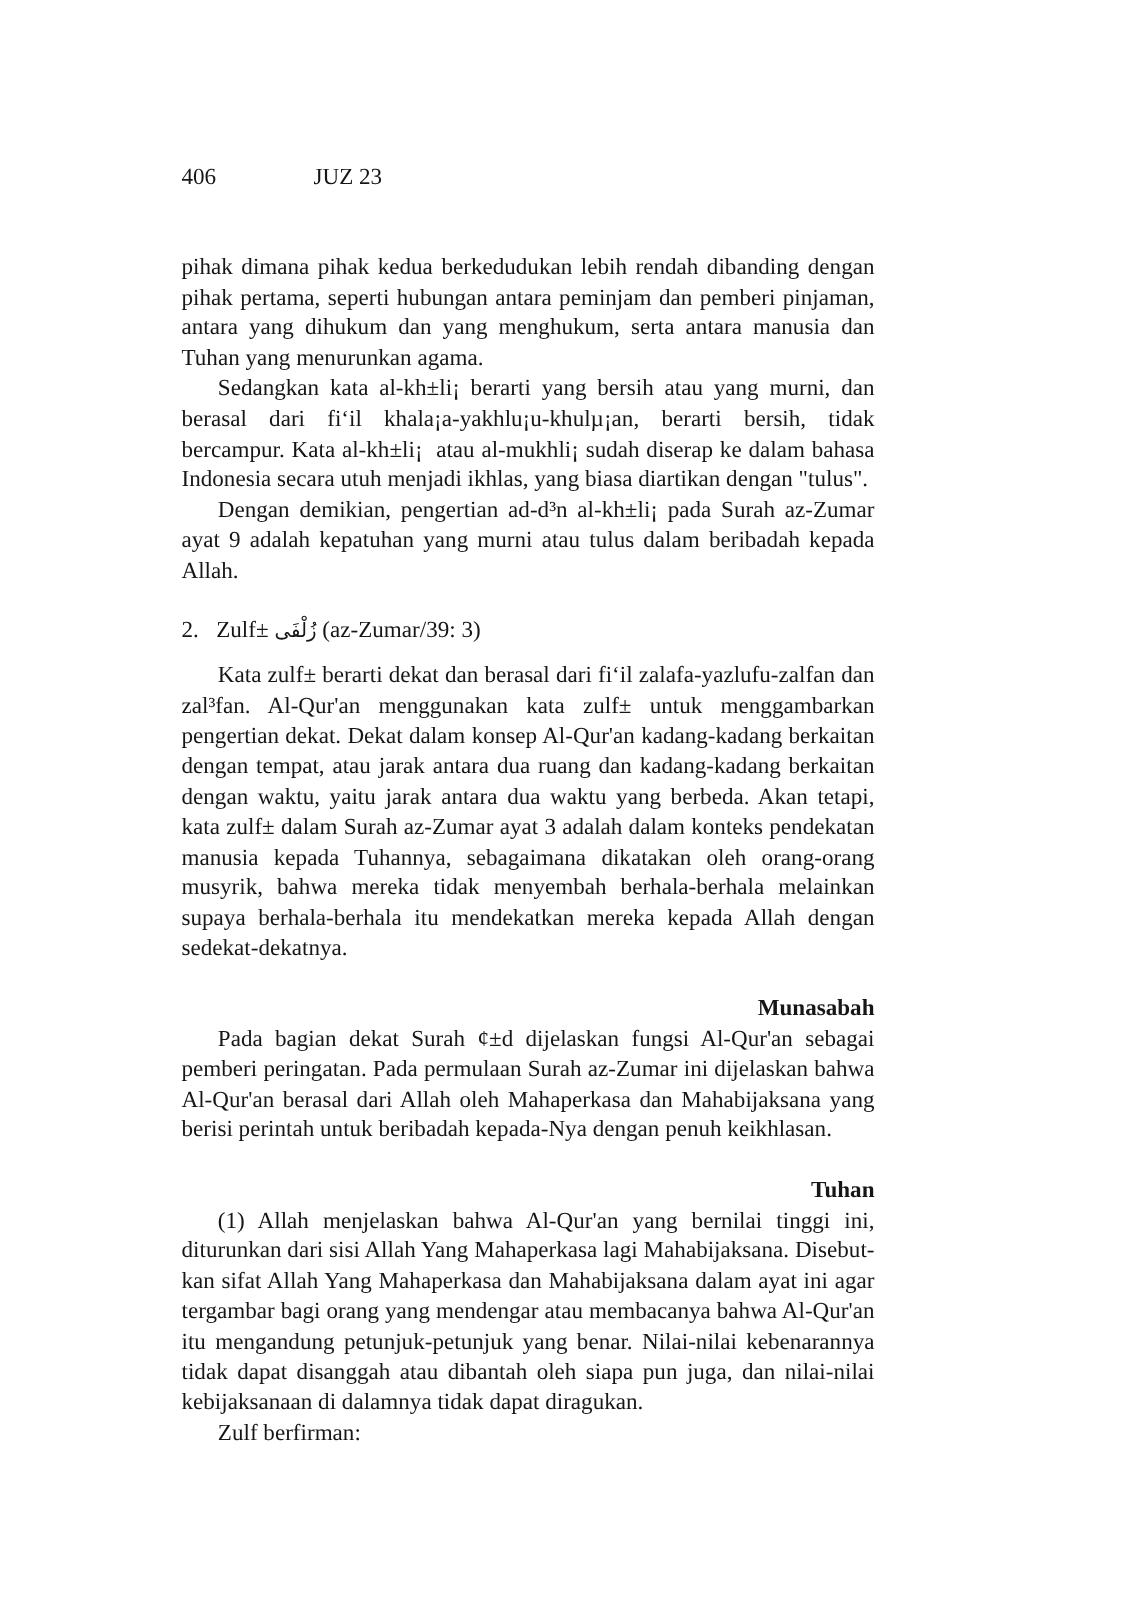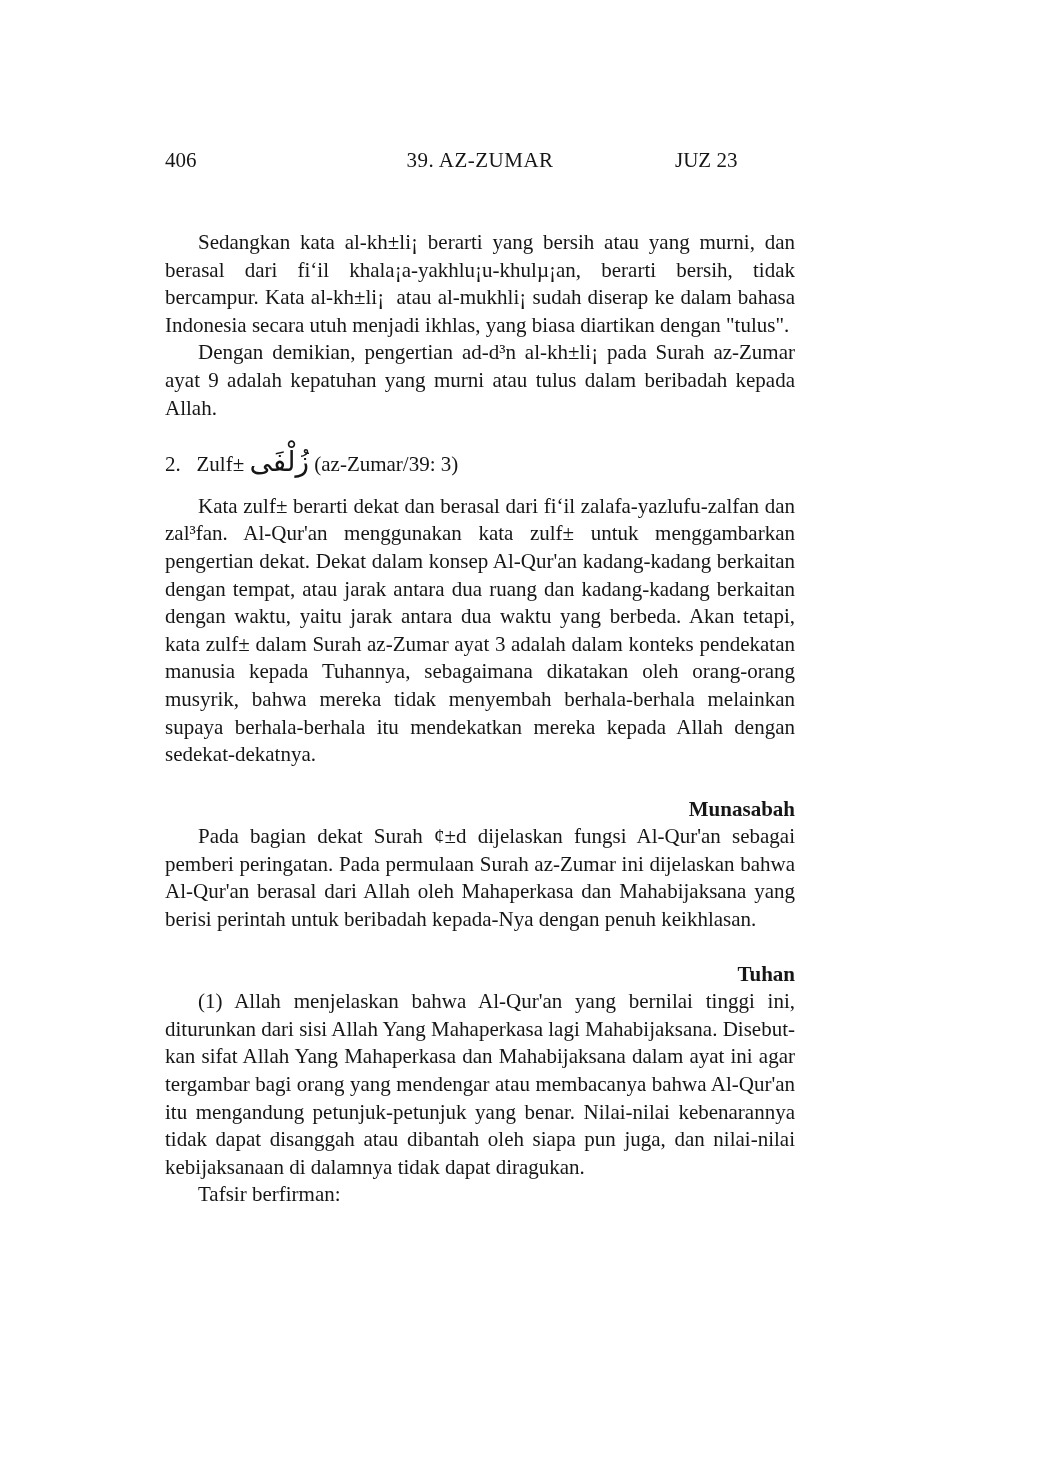--- a/index.html
+++ b/index.html
@@ -41,50 +41,50 @@
   .section-title {
     font-size: 21px;
     line-height: 27.6px;
     font-weight: bold;
     margin: 27px 0 0 0;
     text-align: right;
   }
   .run-i { }
   .run-ar {
     font-family: "DejaVu Sans", sans-serif;
-    font-size: 28px;
+    font-size: 18px;
     line-height: 1;
     direction: rtl;
     unicode-bidi: embed;
   }
 </style>
 </head>
 <body>
 
 <div class="page">
 
   <div class="doc-header">
     <span class="left">406</span>
-    <span class="mid">39. AZ-ZUMAR</span>
     <span class="right">JUZ 23</span>
   </div>
 
+  <p class="para"><span>pihak dimana pihak kedua berkedudukan lebih rendah dibanding dengan pihak pertama, seperti hubungan antara peminjam dan pemberi pinjaman, antara yang dihukum dan yang menghukum, serta antara manusia dan Tuhan yang menurunkan agama.</span></p>
 
   <p class="para indent"><span>Sedangkan kata </span><span class="run-i">al-kh±li¡</span><span> berarti yang bersih atau yang murni, dan berasal dari </span><span class="run-i">fi‘il khala¡a-yakhlu¡u-khulµ¡an</span><span>, berarti bersih, tidak bercampur. Kata </span><span class="run-i">al-kh±li¡</span><span>&nbsp; atau </span><span class="run-i">al-mukhli¡</span><span> sudah diserap ke dalam bahasa Indonesia secara utuh menjadi ikhlas, yang biasa diartikan dengan "tulus".</span></p>
 
   <p class="para indent"><span>Dengan demikian, pengertian </span><span class="run-i">ad-d³n al-kh±li¡</span><span> pada Surah az-Zumar ayat 9 adalah kepatuhan yang murni atau tulus dalam beribadah kepada Allah.</span></p>
 
   <p class="term-heading"><span>2.&nbsp;&nbsp;&nbsp;</span><span class="run-i">Zulf±</span><span> </span><span class="run-ar">زُلْفَى</span><span> (az-Zumar/39: 3)</span></p>
 
   <p class="para indent"><span>Kata </span><span class="run-i">zulf±</span><span> berarti dekat dan berasal dari </span><span class="run-i">fi‘il zalafa-yazlufu-zalfan</span><span> dan </span><span class="run-i">zal³fan</span><span>. Al-Qur'an menggunakan kata </span><span class="run-i">zulf±</span><span> untuk menggambarkan pengertian dekat. Dekat dalam konsep Al-Qur'an kadang-kadang berkaitan dengan tempat, atau jarak antara dua ruang dan kadang-kadang berkaitan dengan waktu, yaitu jarak antara dua waktu yang berbeda. Akan tetapi, kata </span><span class="run-i">zulf±</span><span> dalam Surah az-Zumar ayat 3 adalah dalam konteks pendekatan manusia kepada Tuhannya, sebagaimana dikatakan oleh orang-orang musyrik, bahwa mereka tidak menyembah berhala-berhala melainkan supaya berhala-berhala itu mendekatkan mereka kepada Allah dengan sedekat-dekatnya.</span></p>
 
   <p class="para section-title">Munasabah</p>
 
   <p class="para indent"><span>Pada bagian dekat Surah </span><span class="run-i">¢±d</span><span> dijelaskan fungsi Al-Qur'an sebagai pemberi peringatan. Pada permulaan Surah az-Zumar ini dijelaskan bahwa Al-Qur'an berasal dari Allah oleh Mahaperkasa dan Mahabijaksana yang berisi perintah untuk beribadah kepada-Nya dengan penuh keikhlasan.</span></p>
 
   <p class="para section-title">Tuhan</p>
 
   <p class="para indent"><span>(1) Allah menjelaskan bahwa Al-Qur'an yang bernilai tinggi ini, diturunkan dari sisi Allah Yang Mahaperkasa lagi Mahabijaksana. Disebut-kan sifat Allah Yang Mahaperkasa dan Mahabijaksana dalam ayat ini agar tergambar bagi orang yang mendengar atau membacanya bahwa Al-Qur'an itu mengandung petunjuk-petunjuk yang benar. Nilai-nilai kebenarannya tidak dapat disanggah atau dibantah oleh siapa pun juga, dan nilai-nilai kebijaksanaan di dalamnya tidak dapat diragukan.</span></p>
 
 
-  <p class="para indent"><span>Tafsir berfirman:</span></p>
+  <p class="para indent"><span>Zulf berfirman:</span></p>
 
 </div>
 
 </body></html>

